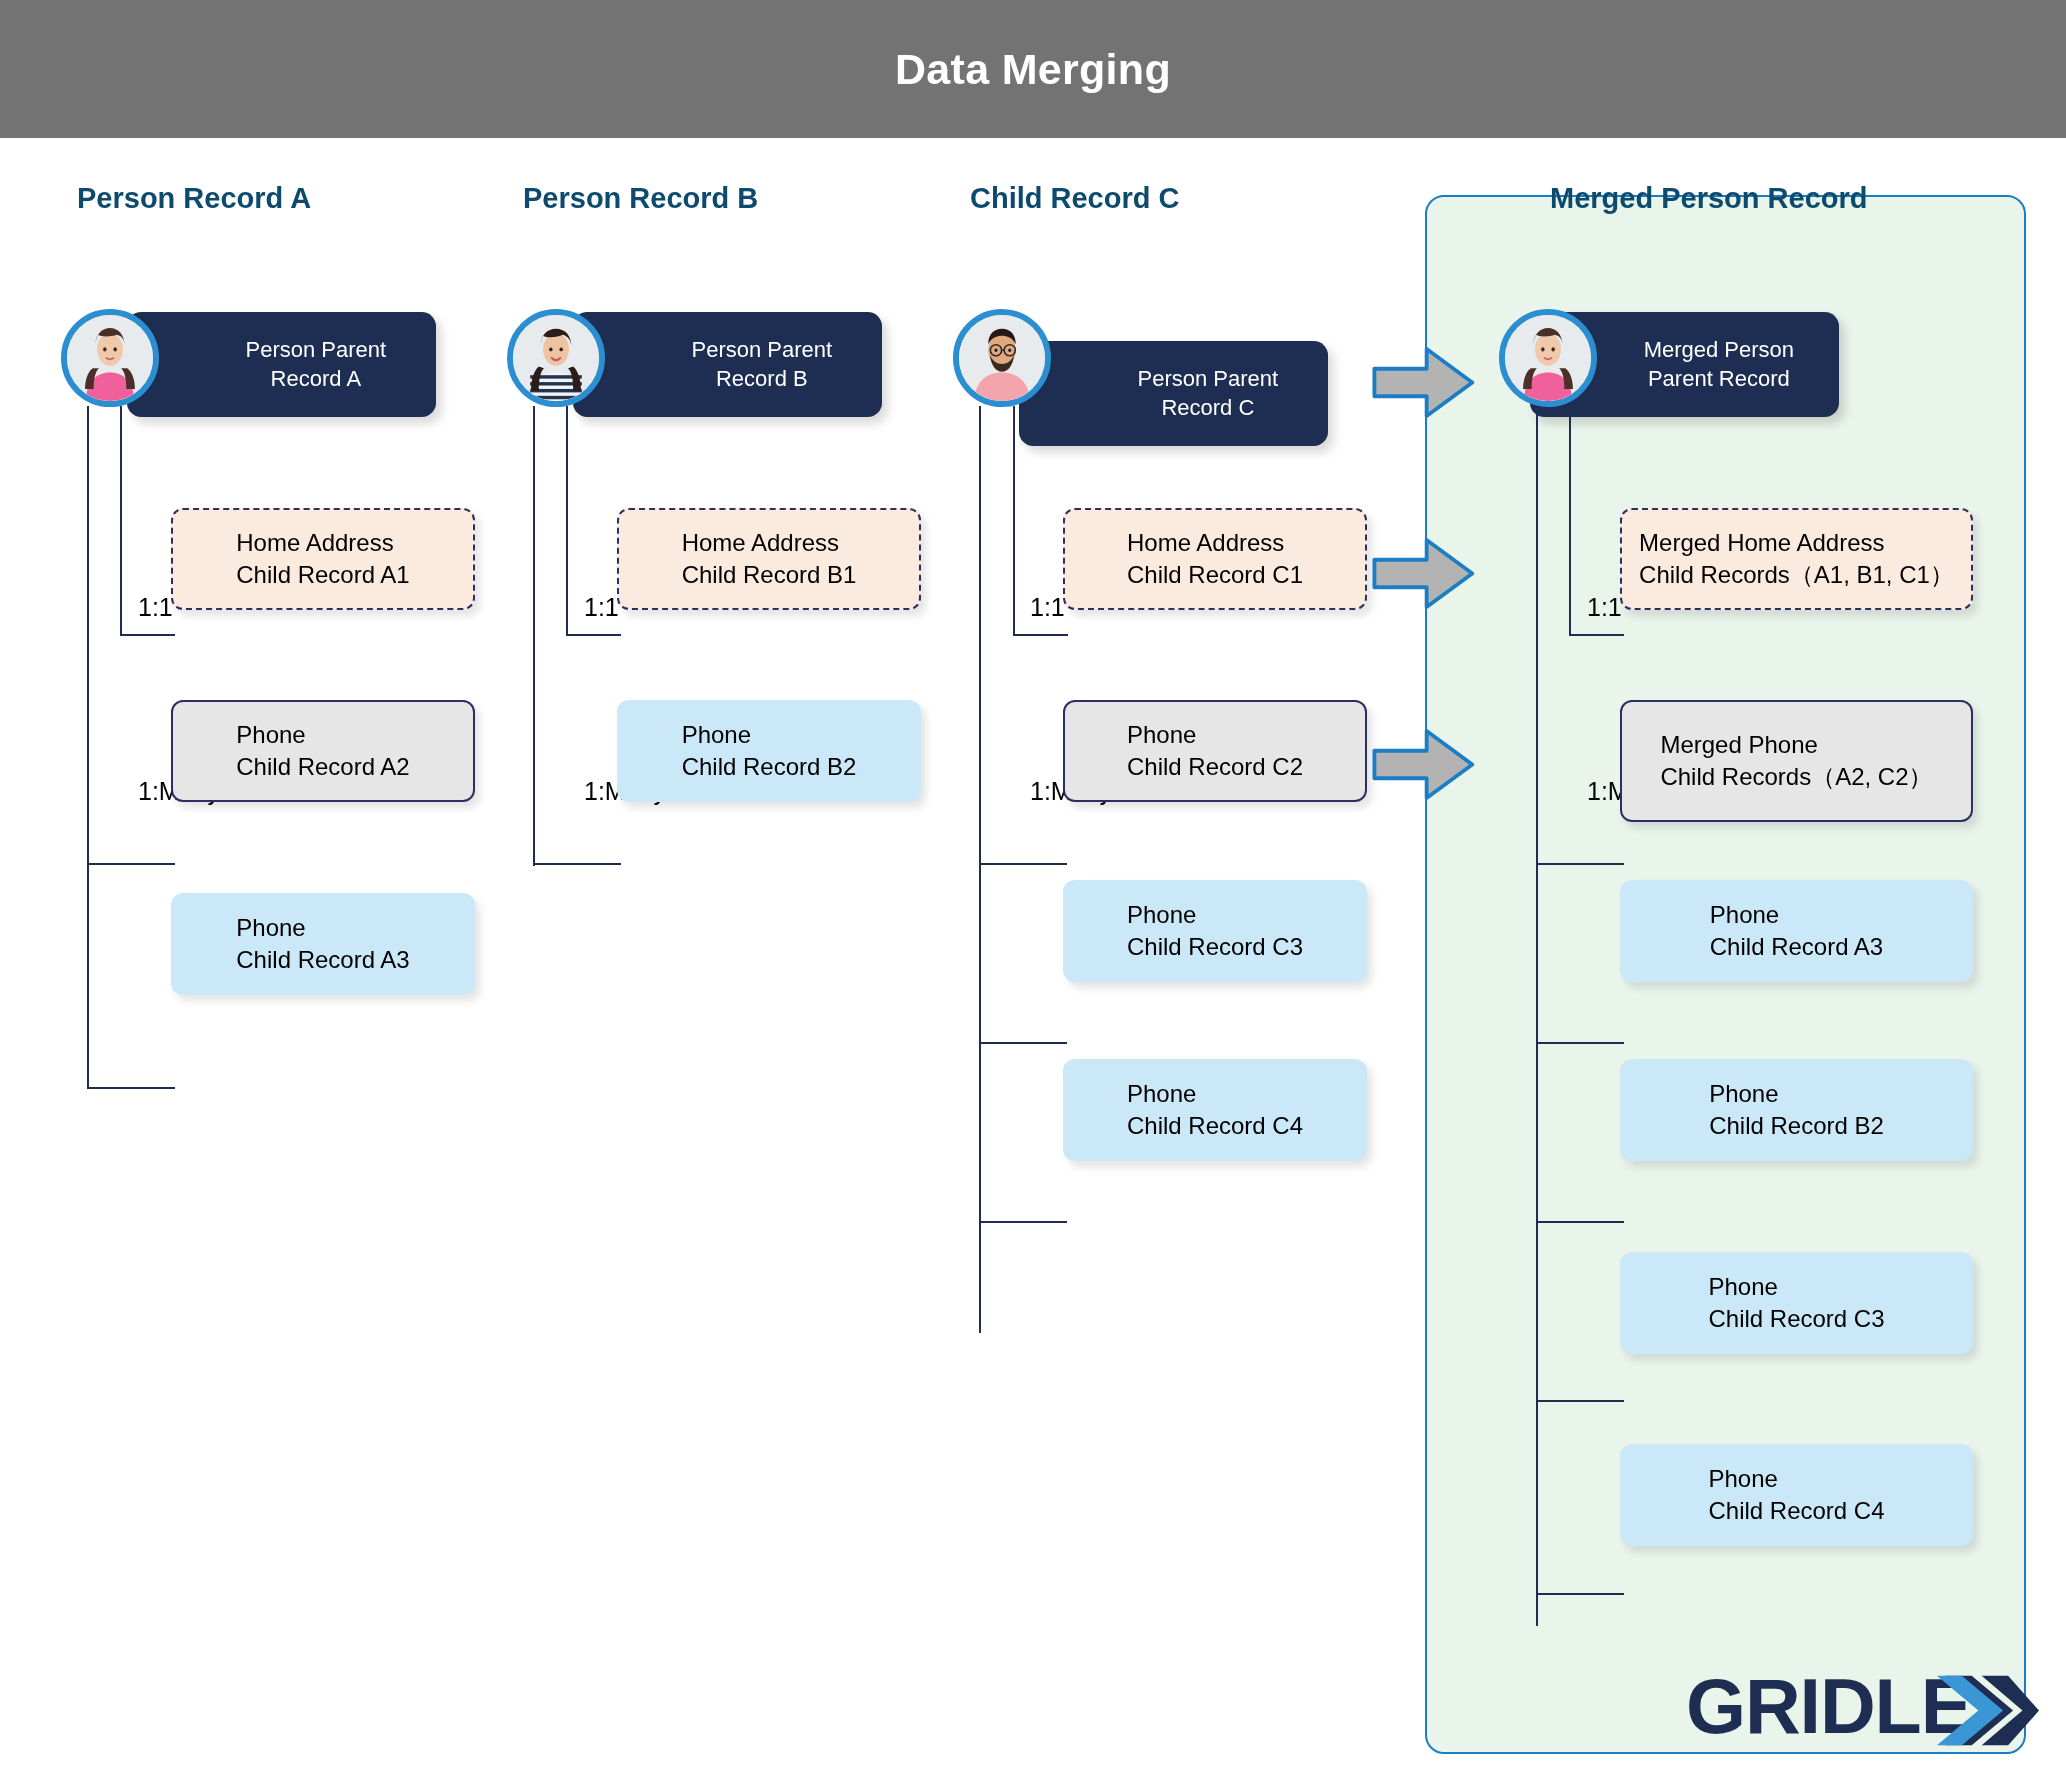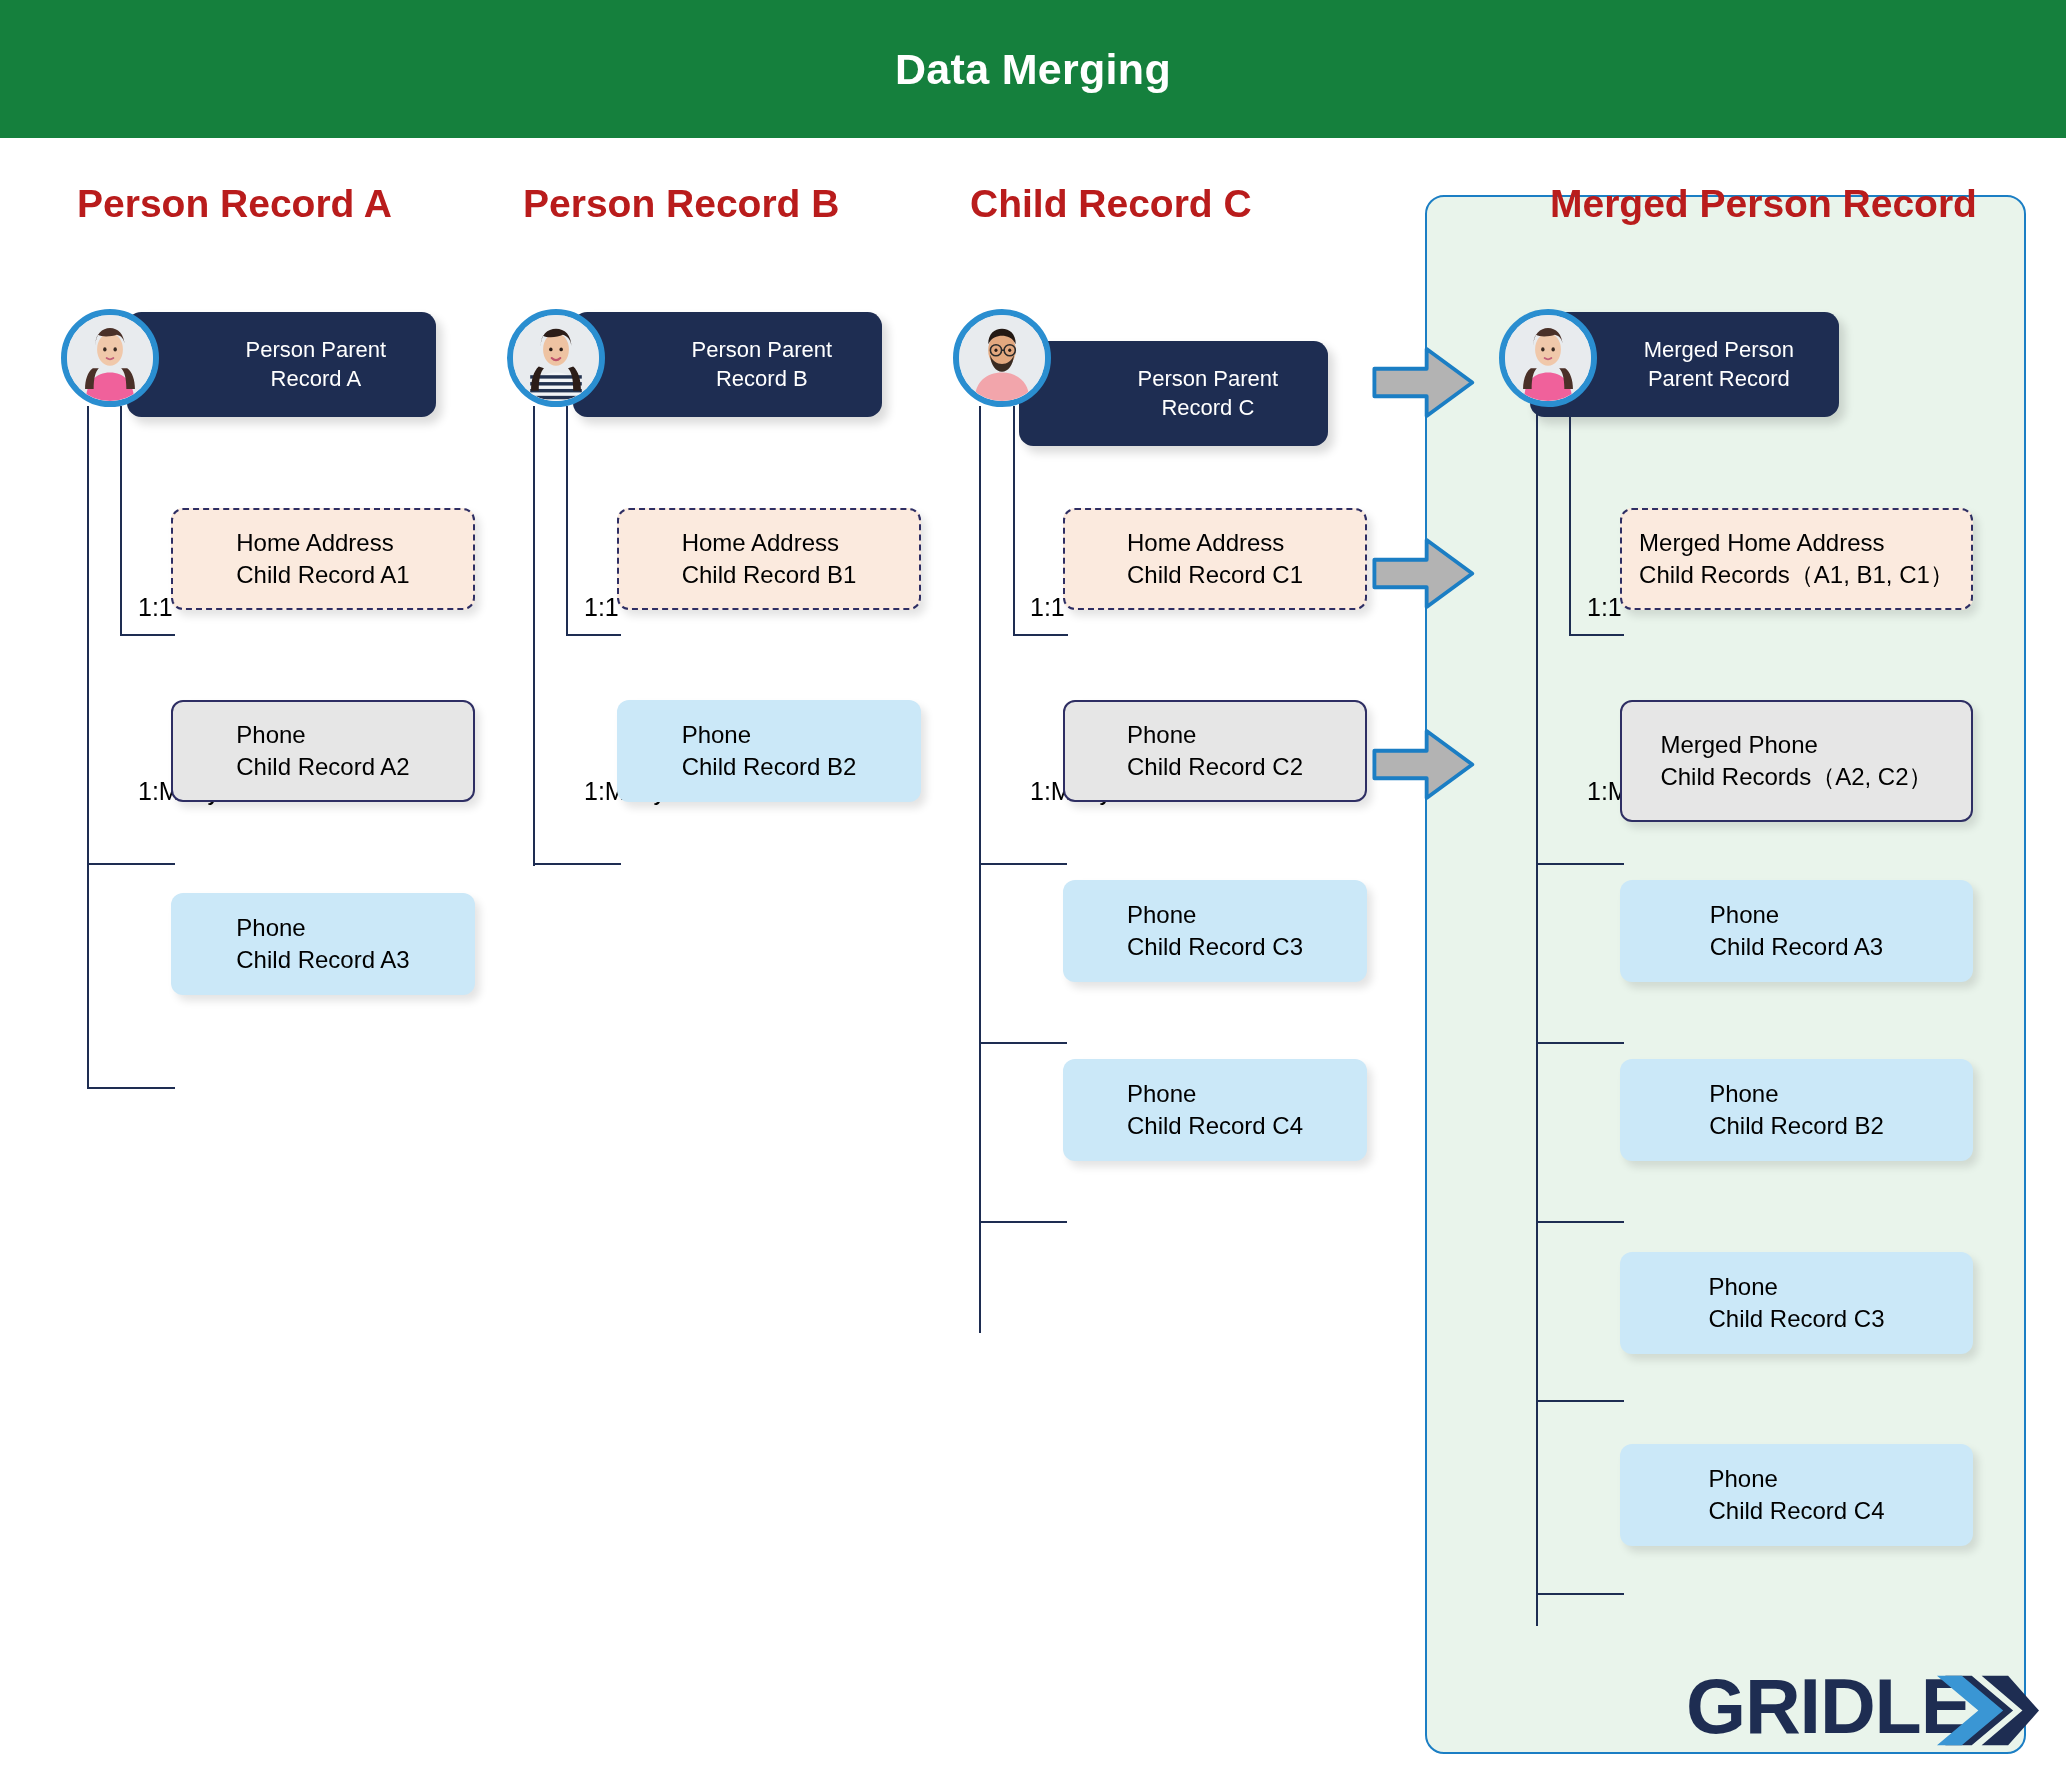--- a/index.html
+++ b/index.html
@@ -6,40 +6,40 @@
   body{
     width:2066px;height:1788px;
     background:#ffffff;
     font-family:"Liberation Sans", sans-serif;
     overflow:hidden;
     position:relative;
   }
   
   #header{
     position:absolute;left:0;top:0;width:2066px;height:138px;
-    background:#15803d;
+    background:#737373;
     display:flex;align-items:center;justify-content:center;
   }
   #header-title{
     color:#ffffff;font-size:43px;font-weight:bold;letter-spacing:0.3px;
   }
   
   #stage{position:absolute;left:0;top:138px;width:2066px;height:1651px;}
 
   
   #merged-panel{
     position:absolute;
     left:1425px;top:57px;width:601px;height:1559px;
     background:#e9f4eb;border:2.8px solid #1b7ec4;border-radius:19px;
     box-sizing:border-box;
   }
 
   
   .col-title{
-    position:absolute;font-size:39px;font-weight:bold;color:#b91c1c;
+    position:absolute;font-size:29px;font-weight:bold;color:#0c4a6e;
     white-space:nowrap;
   }
 
   
   .parent-card{
     position:absolute;height:105px;border-radius:14.3px;background:#1e2d52;
     box-shadow:5.5px 6.6px 10px rgba(0,0,0,.14);
     display:flex;align-items:center;justify-content:center;
     box-sizing:border-box;
   }

